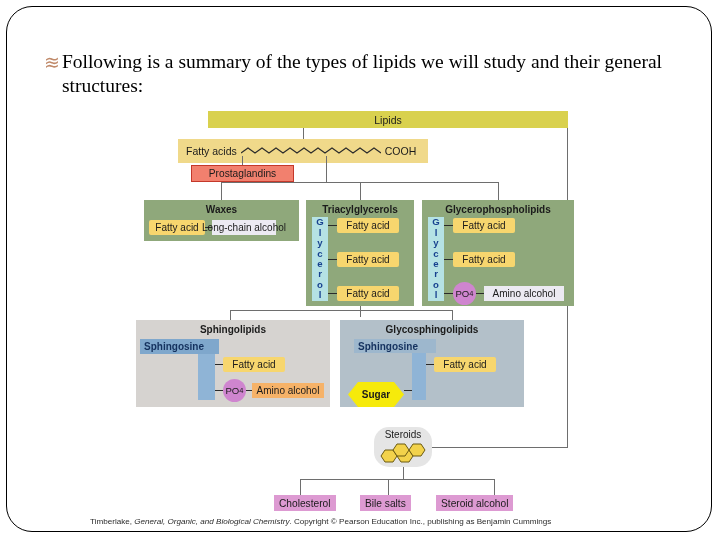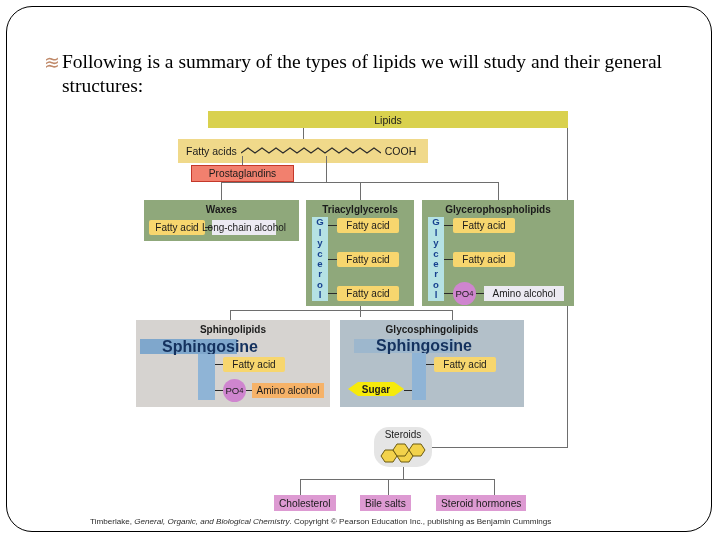--- a/index.html
+++ b/index.html
@@ -144,23 +144,23 @@
     border-radius: 50%;
     width: 23px; height: 23px;
     font-size: 9.6px;
   }
   .po4 sub { font-size: 7.5px; }
 
   .sphingosine-h {
     position: absolute;
     background: #7fa7cc;
     color: #14315e;
-    font-size: 16px; font-weight: bold;
+    font-size: 10px; font-weight: bold;
     display:flex; align-items:center;
-    padding-left: 22px;
+    padding-left: 4px;
     font-family: "Liberation Sans", sans-serif;
   }
   .sphingosine-v {
     position: absolute;
     background: #8fb4d6;
   }
   .amino-orange {
     background: #f6b268;
     font-size: 10px; height: 15px;
   }
@@ -316,21 +316,21 @@
       <div class="node amino-orange" style="left:116px; top:63px; width:72px;">Amino alcohol</div>
     </div>
 
     <div class="panel" id="glyco-panel">
       <div class="panel-title">Glycosphingolipids</div>
       <div class="sphingosine-h" style="left:14px; top:19px; width:78px; height:14px; background:#9db7cd;">Sphingosine</div>
       <div class="sphingosine-v" style="left:72px; top:33px; width:14px; height:47px;"></div>
       <div class="line hline" style="left:86px; top:44px; width:8px; background:#2a2a2a;"></div>
       <div class="node fa-box" style="left:94px; top:37px; width:62px;">Fatty acid</div>
       <div class="line hline" style="left:64px; top:70px; width:8px; background:#2a2a2a;"></div>
-      <div class="sugar-hex" style="left:8px; top:62px; width:56px; height:14px;">Sugar</div>
+      <div class="sugar-hex" style="left:8px; top:62px; width:56px; height:25px;">Sugar</div>
     </div>
 
     <div class="node" id="steroids-box">
       <span>Steroids</span>
       <svg id="steroid-rings" width="50" height="22" viewBox="0 0 50 22">
         <g fill="#f2d24b" stroke="#6b5a12" stroke-width="1">
           <polygon points="3,14 7,8 15,8 19,14 15,20 7,20"></polygon>
           <polygon points="19,14 23,8 31,8 35,14 31,20 23,20"></polygon>
           <polygon points="31,8 35,2 43,2 47,8 43,14 35,14"></polygon>
           <polygon points="15,8 19,2 27,2 31,8 27,14 19,14"></polygon>
@@ -339,20 +339,20 @@
     </div>
 
     <div class="line vline" style="left:325px; top:362px; height:12px;"></div>
     <div class="line hline" style="left:222px; top:374px; width:194px;"></div>
     <div class="line vline" style="left:222px; top:374px; height:16px;"></div>
     <div class="line vline" style="left:310px; top:374px; height:16px;"></div>
     <div class="line vline" style="left:416px; top:374px; height:16px;"></div>
 
     <div class="node purple-box" id="cholesterol">Cholesterol</div>
     <div class="node purple-box" id="bile-salts">Bile salts</div>
-    <div class="node purple-box" id="steroid-hormones">Steroid hormones</div>
+    <div class="node purple-box" id="steroid-hormones">Steroid alcohol</div>
 
     <div id="credit">
       <span>Timberlake, </span><i>General, Organic, and Biological Chemistry</i><span>. Copyright © Pearson Education Inc., publishing as Benjamin Cummings</span>
     </div>
 
   </div>
 </div>
 
 </body></html>

